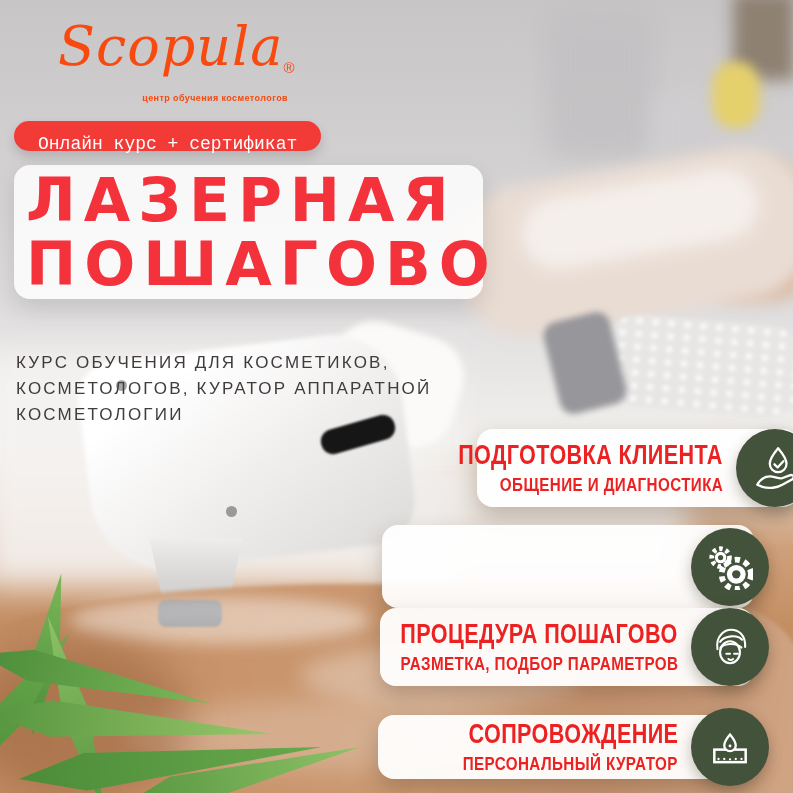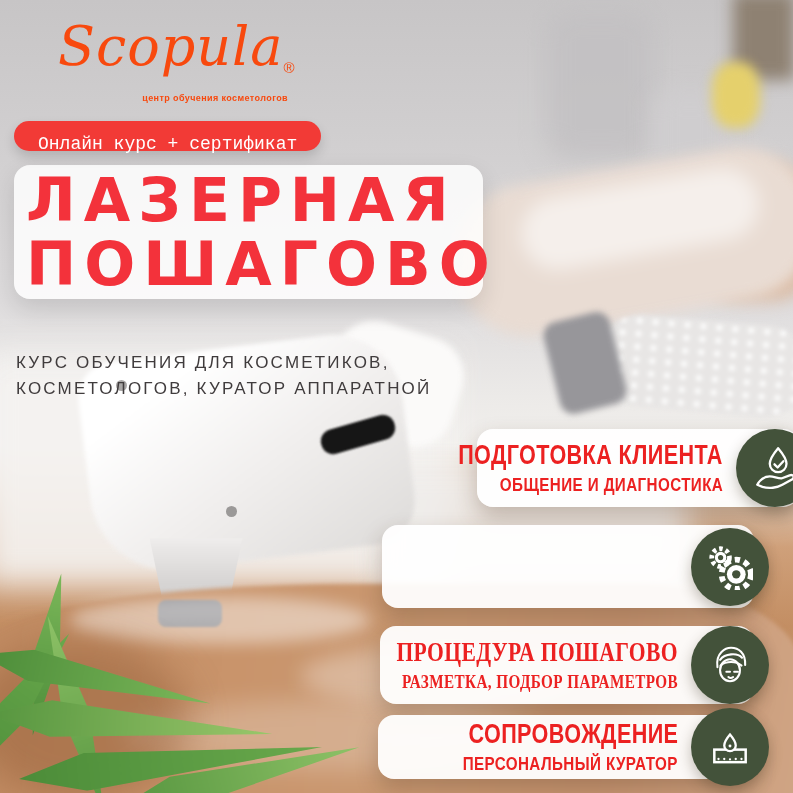--- a/index.html
+++ b/index.html
@@ -73,21 +73,21 @@
   .title-line{font-family:"DejaVu Sans",sans-serif;font-weight:bold;font-size:60px;line-height:64px;
         letter-spacing:8px;color:var(--title-red);white-space:nowrap;}
 
   .course-desc{position:absolute;left:16px;top:306px;width:445px;z-index:20;
         font-weight:normal;font-size:17px;line-height:26px;letter-spacing:2.2px;color:var(--gray-text);margin-top:44px;}
 
   .card{position:absolute;background:rgba(255,255,255,.94);border-radius:16px;z-index:20;
         box-shadow:0 10px 22px rgba(80,50,30,.28);}
   .card1{left:432px;top:429px;width:322px;height:78px;margin-left:45px;}
   .card2{left:382px;top:525px;width:372px;height:83px;}
-  .card3{left:380px;top:626px;width:374px;height:78px;font-family:Liberation Serif, serif;}
+  .card3{left:380px;top:608px;width:374px;height:78px;}
   .card4{left:378px;top:715px;width:376px;height:64px;}
   .card-text{position:absolute;left:8px;right:76px;top:0;bottom:0;display:flex;flex-direction:column;
         justify-content:center;align-items:flex-end;gap:3px;}
   .feature-title{font-weight:bold;font-size:27px;letter-spacing:.5px;color:var(--red);white-space:nowrap;
         transform:scaleX(.8);transform-origin:100% 50%;}
   .feature-sub{font-weight:bold;font-size:19px;letter-spacing:.5px;color:var(--red);white-space:nowrap;
         transform:scaleX(.8);transform-origin:100% 50%;}
   .icon-circle{position:absolute;right:-15px;top:50%;transform:translateY(-50%);width:78px;height:78px;
         border-radius:50%;background:var(--green);display:flex;align-items:center;justify-content:center;
         box-shadow:0 6px 14px rgba(60,50,30,.3);}
@@ -142,20 +142,21 @@
   </div>
 
   <div class="title-plate">
     <div class="title-line">ЛАЗЕРНАЯ</div>
     <div class="title-line">ПОШАГОВО</div>
   </div>
 
   <div class="course-desc">
     <div>КУРС ОБУЧЕНИЯ ДЛЯ КОСМЕТИКОВ,</div>
     <div>КОСМЕТОЛОГОВ, КУРАТОР АППАРАТНОЙ</div>
+    <div>КОСМЕТОЛОГИИ</div>
   </div>
 
   <div class="card card1">
     <div class="card-text">
       <div class="feature-title">ПОДГОТОВКА КЛИЕНТА</div>
       <div class="feature-sub">ОБЩЕНИЕ И ДИАГНОСТИКА</div>
     </div>
     <span class="icon-circle">
       <svg width="46" height="46" viewBox="0 0 44 44" fill="none" stroke="#fff" stroke-width="2.2" stroke-linecap="round" stroke-linejoin="round">
         <path d="M25 3 C25 3 17 12.5 17 18 a8 8 0 0 0 16 0 C33 12.5 25 3 25 3 Z"></path>

